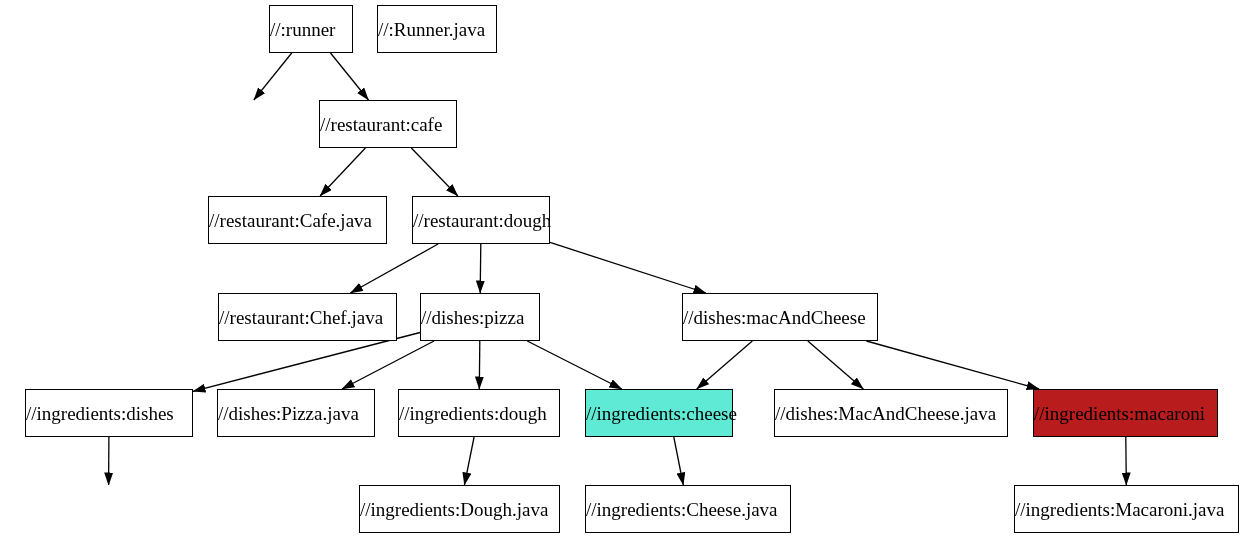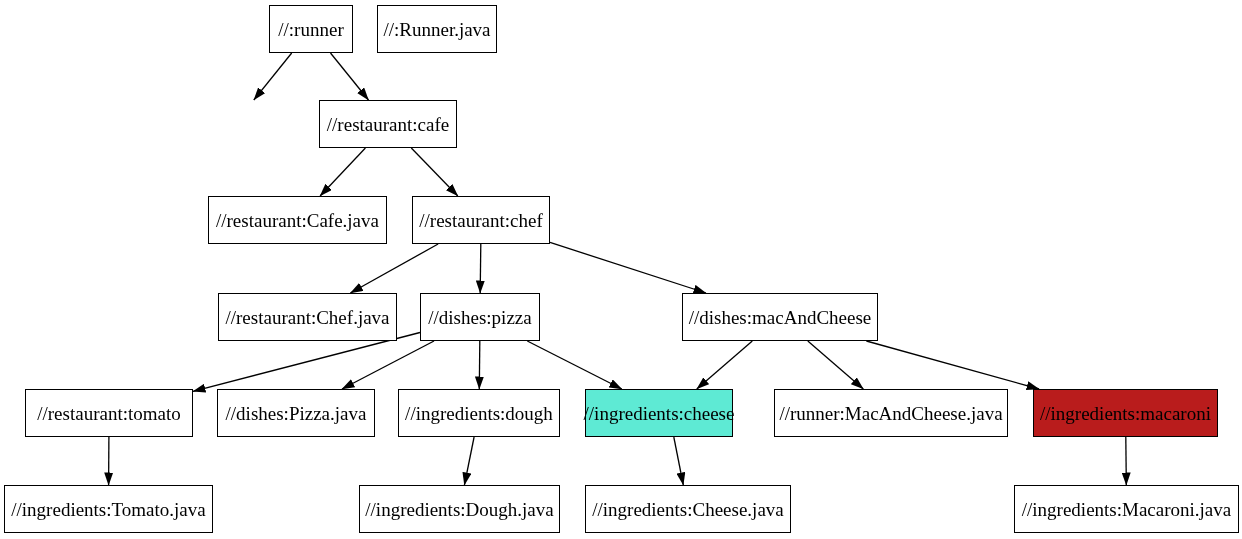--- a/index.html
+++ b/index.html
@@ -29,21 +29,20 @@
     width: 1242px;
     height: 539px;
   }
   .node {
     position: absolute;
     box-sizing: border-box;
     background: #ffffff;
     border: 1.5px solid #000000;
     display: flex;
     align-items: center;
-    justify-content: center;
     font-size: 19px;
     color: #000000;
     white-space: nowrap;
     line-height: 1;
   }
 </style>
 </head>
 <body>
 
 <div class="graph-canvas">
@@ -81,51 +80,48 @@
       <div class="node" style="left: 377px; top: 5px; width: 120px; height: 48px; background: rgb(255, 255, 255); border-color: rgb(0, 0, 0);">
         <span>//:Runner.java</span>
       </div>
       <div class="node" style="left: 319px; top: 100px; width: 138px; height: 48px; background: rgb(255, 255, 255); border-color: rgb(0, 0, 0);">
         <span>//restaurant:cafe</span>
       </div>
       <div class="node" style="left: 208px; top: 196px; width: 179px; height: 48px; background: rgb(255, 255, 255); border-color: rgb(0, 0, 0);">
         <span>//restaurant:Cafe.java</span>
       </div>
       <div class="node" style="left: 412px; top: 196px; width: 138px; height: 48px; background: rgb(255, 255, 255); border-color: rgb(0, 0, 0);">
-        <span>//restaurant:chef</span>
+        <span>//restaurant:dough</span>
       </div>
       <div class="node" style="left: 218px; top: 293px; width: 179px; height: 48px; background: rgb(255, 255, 255); border-color: rgb(0, 0, 0);">
         <span>//restaurant:Chef.java</span>
       </div>
       <div class="node" style="left: 420px; top: 293px; width: 120px; height: 48px; background: rgb(255, 255, 255); border-color: rgb(0, 0, 0);">
         <span>//dishes:pizza</span>
       </div>
       <div class="node" style="left: 682px; top: 293px; width: 196px; height: 48px; background: rgb(255, 255, 255); border-color: rgb(0, 0, 0);">
         <span>//dishes:macAndCheese</span>
       </div>
       <div class="node" style="left: 25px; top: 389px; width: 168px; height: 48px; background: rgb(255, 255, 255); border-color: rgb(0, 0, 0);">
-        <span>//restaurant:tomato</span>
+        <span>//ingredients:dishes</span>
       </div>
       <div class="node" style="left: 217px; top: 389px; width: 158px; height: 48px; background: rgb(255, 255, 255); border-color: rgb(0, 0, 0);">
         <span>//dishes:Pizza.java</span>
       </div>
       <div class="node" style="left: 398px; top: 389px; width: 162px; height: 48px; background: rgb(255, 255, 255); border-color: rgb(0, 0, 0);">
         <span>//ingredients:dough</span>
       </div>
       <div class="node" style="left: 585px; top: 389px; width: 148px; height: 48px; background: #5eead4; border-color: rgb(0, 0, 0);">
         <span>//ingredients:cheese</span>
       </div>
       <div class="node" style="left: 774px; top: 389px; width: 234px; height: 48px; background: rgb(255, 255, 255); border-color: rgb(0, 0, 0);">
-        <span>//runner:MacAndCheese.java</span>
+        <span>//dishes:MacAndCheese.java</span>
       </div>
       <div class="node" style="left: 1033px; top: 389px; width: 185px; height: 48px; background: #b91c1c; border-color: rgb(0, 0, 0);">
         <span>//ingredients:macaroni</span>
-      </div>
-      <div class="node" style="left: 4px; top: 485px; width: 209px; height: 48px; background: rgb(255, 255, 255); border-color: rgb(0, 0, 0);">
-        <span>//ingredients:Tomato.java</span>
       </div>
       <div class="node" style="left: 359px; top: 485px; width: 201px; height: 48px; background: rgb(255, 255, 255); border-color: rgb(0, 0, 0);">
         <span>//ingredients:Dough.java</span>
       </div>
       <div class="node" style="left: 585px; top: 485px; width: 206px; height: 48px; background: rgb(255, 255, 255); border-color: rgb(0, 0, 0);">
         <span>//ingredients:Cheese.java</span>
       </div>
       <div class="node" style="left: 1014px; top: 485px; width: 225px; height: 48px; background: rgb(255, 255, 255); border-color: rgb(0, 0, 0); font-family: Liberation Serif, serif;">
         <span>//ingredients:Macaroni.java</span>
       </div>

